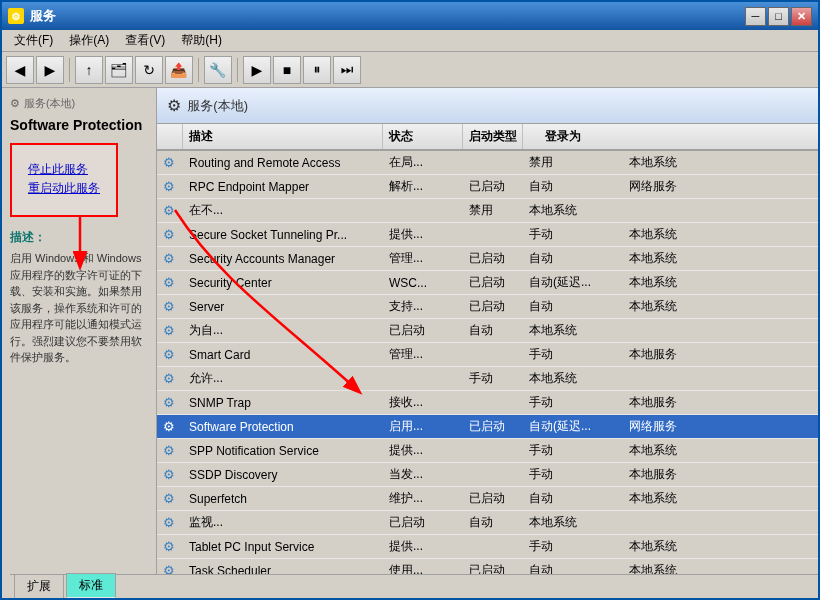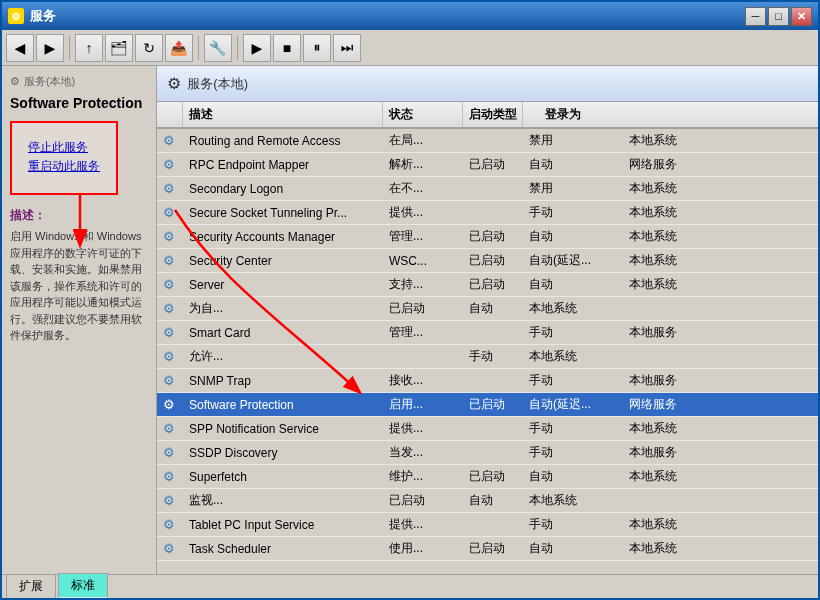--- a/index.html
+++ b/index.html
@@ -151,21 +151,21 @@
     .action-link {
       color: #0000cc;
       text-decoration: underline;
       cursor: pointer;
       font-size: 12px;
       display: block;
       margin-bottom: 2px;
     }
 
     .description-label {
-      color: #701a75;
+      color: #0f766e;
       font-weight: bold;
       margin-top: 12px;
       margin-bottom: 4px;
       font-size: 12px;
     }
 
     .description-text {
       font-size: 11px;
       color: #333;
       line-height: 1.5;
@@ -253,20 +253,21 @@
     }
 
     
     .bottom-tabs {
       height: 24px;
       background: #d4d0c8;
       border-top: 1px solid #a0a0a0;
       display: flex;
       align-items: flex-end;
       padding: 0 4px;
+      margin-left: 8px;
     }
 
     .tab {
       padding: 3px 12px;
       border: 1px solid #a0a0a0;
       border-bottom: none;
       background: #d4d0c8;
       cursor: pointer;
       font-size: 12px;
       margin-right: 2px;
@@ -287,20 +288,26 @@
       <div class="title-icon">⚙</div>
       <span>服务</span>
     </div>
     <div class="title-controls">
       <div class="title-btn">─</div>
       <div class="title-btn">□</div>
       <div class="title-btn close">✕</div>
     </div>
   </div>
 
+  <div class="menu-bar">
+    <div class="menu-item">文件(F)</div>
+    <div class="menu-item">操作(A)</div>
+    <div class="menu-item">查看(V)</div>
+    <div class="menu-item">帮助(H)</div>
+  </div>
 
   <div class="toolbar">
     <div class="toolbar-btn">◀</div>
     <div class="toolbar-btn">▶</div>
     <div class="toolbar-sep"></div>
     <div class="toolbar-btn">↑</div>
     <div class="toolbar-btn">🗂</div>
     <div class="toolbar-btn">↻</div>
     <div class="toolbar-btn">📤</div>
     <div class="toolbar-sep"></div>
@@ -376,21 +383,20 @@
               <div class="td">RPC Endpoint Mapper</div>
               <div class="td">解析...</div>
               <div class="td">已启动</div>
               <div class="td">自动</div>
               <div class="td">网络服务</div>
             </div>
             <div class="table-row">
               <div class="td">
                 <span style="font-size: 13px; color: rgb(64, 128, 192);">⚙</span>
               </div>
-              <div class="td">Secondary Logon</div>
               <div class="td">在不...</div>
               <div class="td"></div>
               <div class="td">禁用</div>
               <div class="td">本地系统</div>
             </div>
             <div class="table-row">
               <div class="td">
                 <span style="font-size: 13px; color: rgb(64, 128, 192);">⚙</span>
               </div>
               <div class="td">Secure Socket Tunneling Pr...</div>

